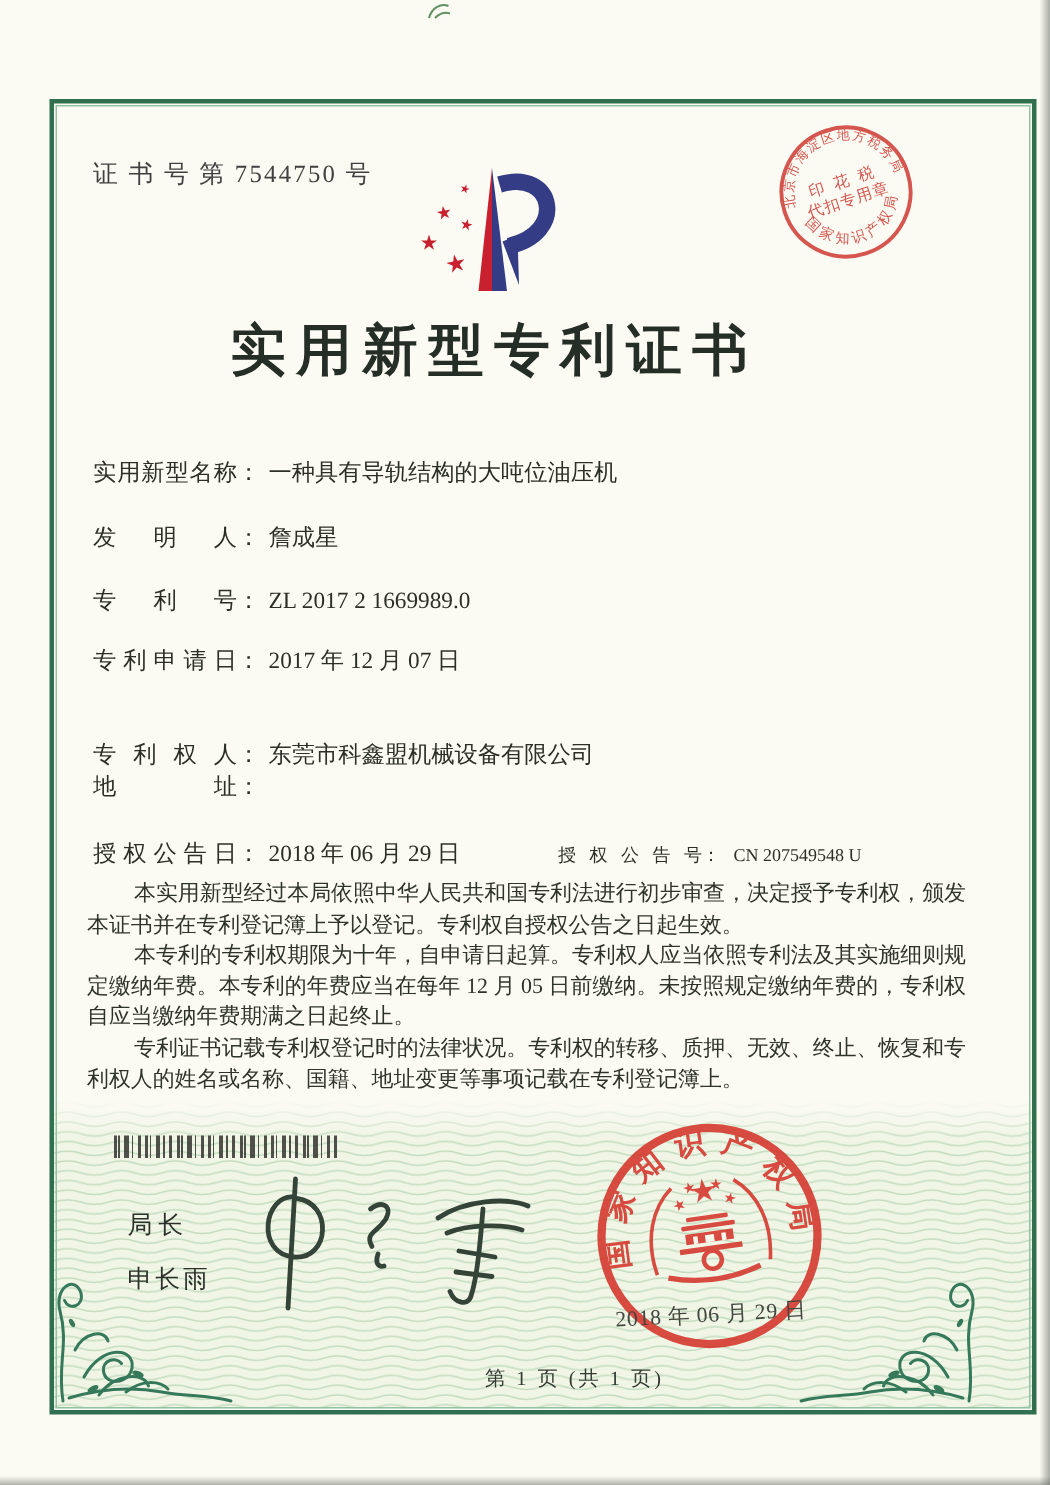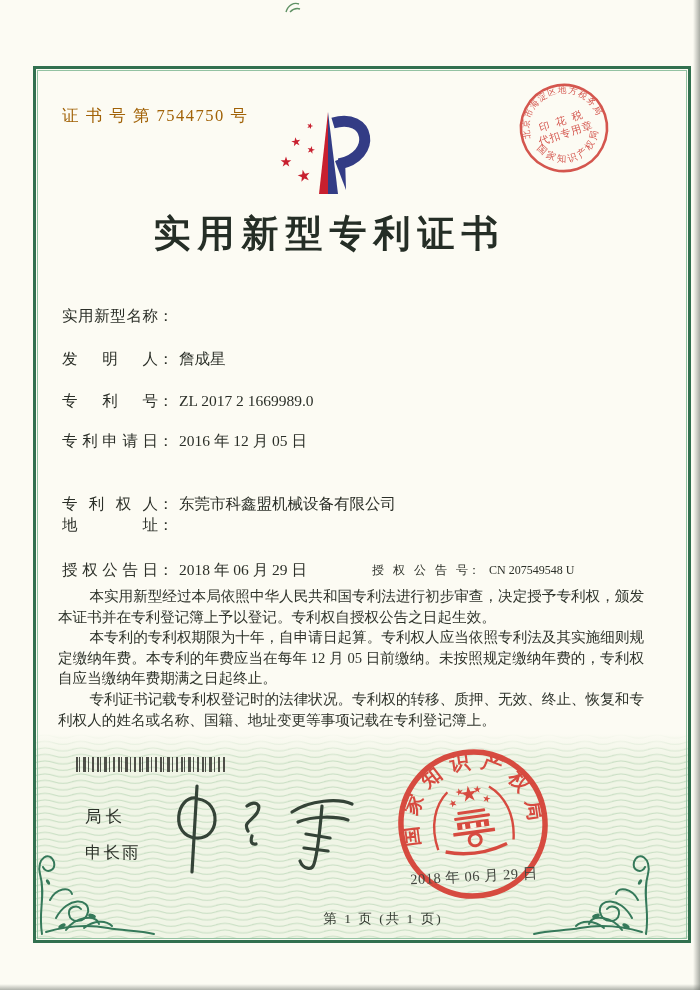--- a/index.html
+++ b/index.html
@@ -19,21 +19,21 @@
   .frame{
     position:absolute; left:33px; top:66px; width:658px; height:877px;
     border:3px solid #31704f;
   }
   .frame-inner{
     position:absolute; left:1px; top:1px; right:1px; bottom:1px;
     border:1px solid #93c2a2;
   }
   .abs{ position:absolute; }
   .certno{
-    left:62px; top:105px; font-size:16.5px; letter-spacing:1.5px; color:#a16207;
+    left:62px; top:105px; font-size:16.5px; letter-spacing:1.5px; color:#404040;
   }
   .title{
     left:33px; top:209px; width:593px; text-align:center;
     font-size:37px; font-weight:700; letter-spacing:7px; color:#252e26;
   }
   .frow{ position:absolute; left:62px; display:flex; align-items:center;
     font-size:15.5px; color:#2b2f28; line-height:24px;}
   .flab{ width:96px; text-align:justify; text-align-last:justify; white-space:nowrap;}
   .fcolon{ width:15px; }
   .fval{ margin-left:6px; max-width:460px; }
@@ -151,35 +151,36 @@
     <polygon points="52,6 52,88 62,88" fill="#333c85"></polygon>
     <path d="M 57 17 C 94 6 102 50 63 58" stroke="#333c85" stroke-width="11" fill="none"></path>
     <polygon points="59,55 69,51 70,84" fill="#333c85"></polygon>
   </svg>
 
   <div class="abs title">实用新型专利证书</div>
 
   <div class="frow" style="top:304px">
     <span class="flab">实用新型名称</span>
       <span class="fcolon">：</span>
+      <span class="fval">一种具有导轨结构的大吨位油压机</span>
   </div>
   <div class="frow" style="top:347px">
     <span class="flab">发明人</span>
       <span class="fcolon">：</span>
       <span class="fval">詹成星</span>
   </div>
   <div class="frow" style="top:389px">
     <span class="flab">专利号</span>
       <span class="fcolon">：</span>
       <span class="fval">ZL 2017 2 1669989.0</span>
   </div>
   <div class="frow" style="top:429px">
     <span class="flab">专利申请日</span>
       <span class="fcolon">：</span>
-      <span class="fval">2016 年 12 月 05 日</span>
+      <span class="fval">2017 年 12 月 07 日</span>
   </div>
   <div class="frow" style="top:492px">
     <span class="flab">专利权人</span>
       <span class="fcolon">：</span>
       <span class="fval">东莞市科鑫盟机械设备有限公司</span>
   </div>
   <div class="frow" style="top:513px">
     <span class="flab">地址</span>
       <span class="fcolon">：</span>
   </div>

